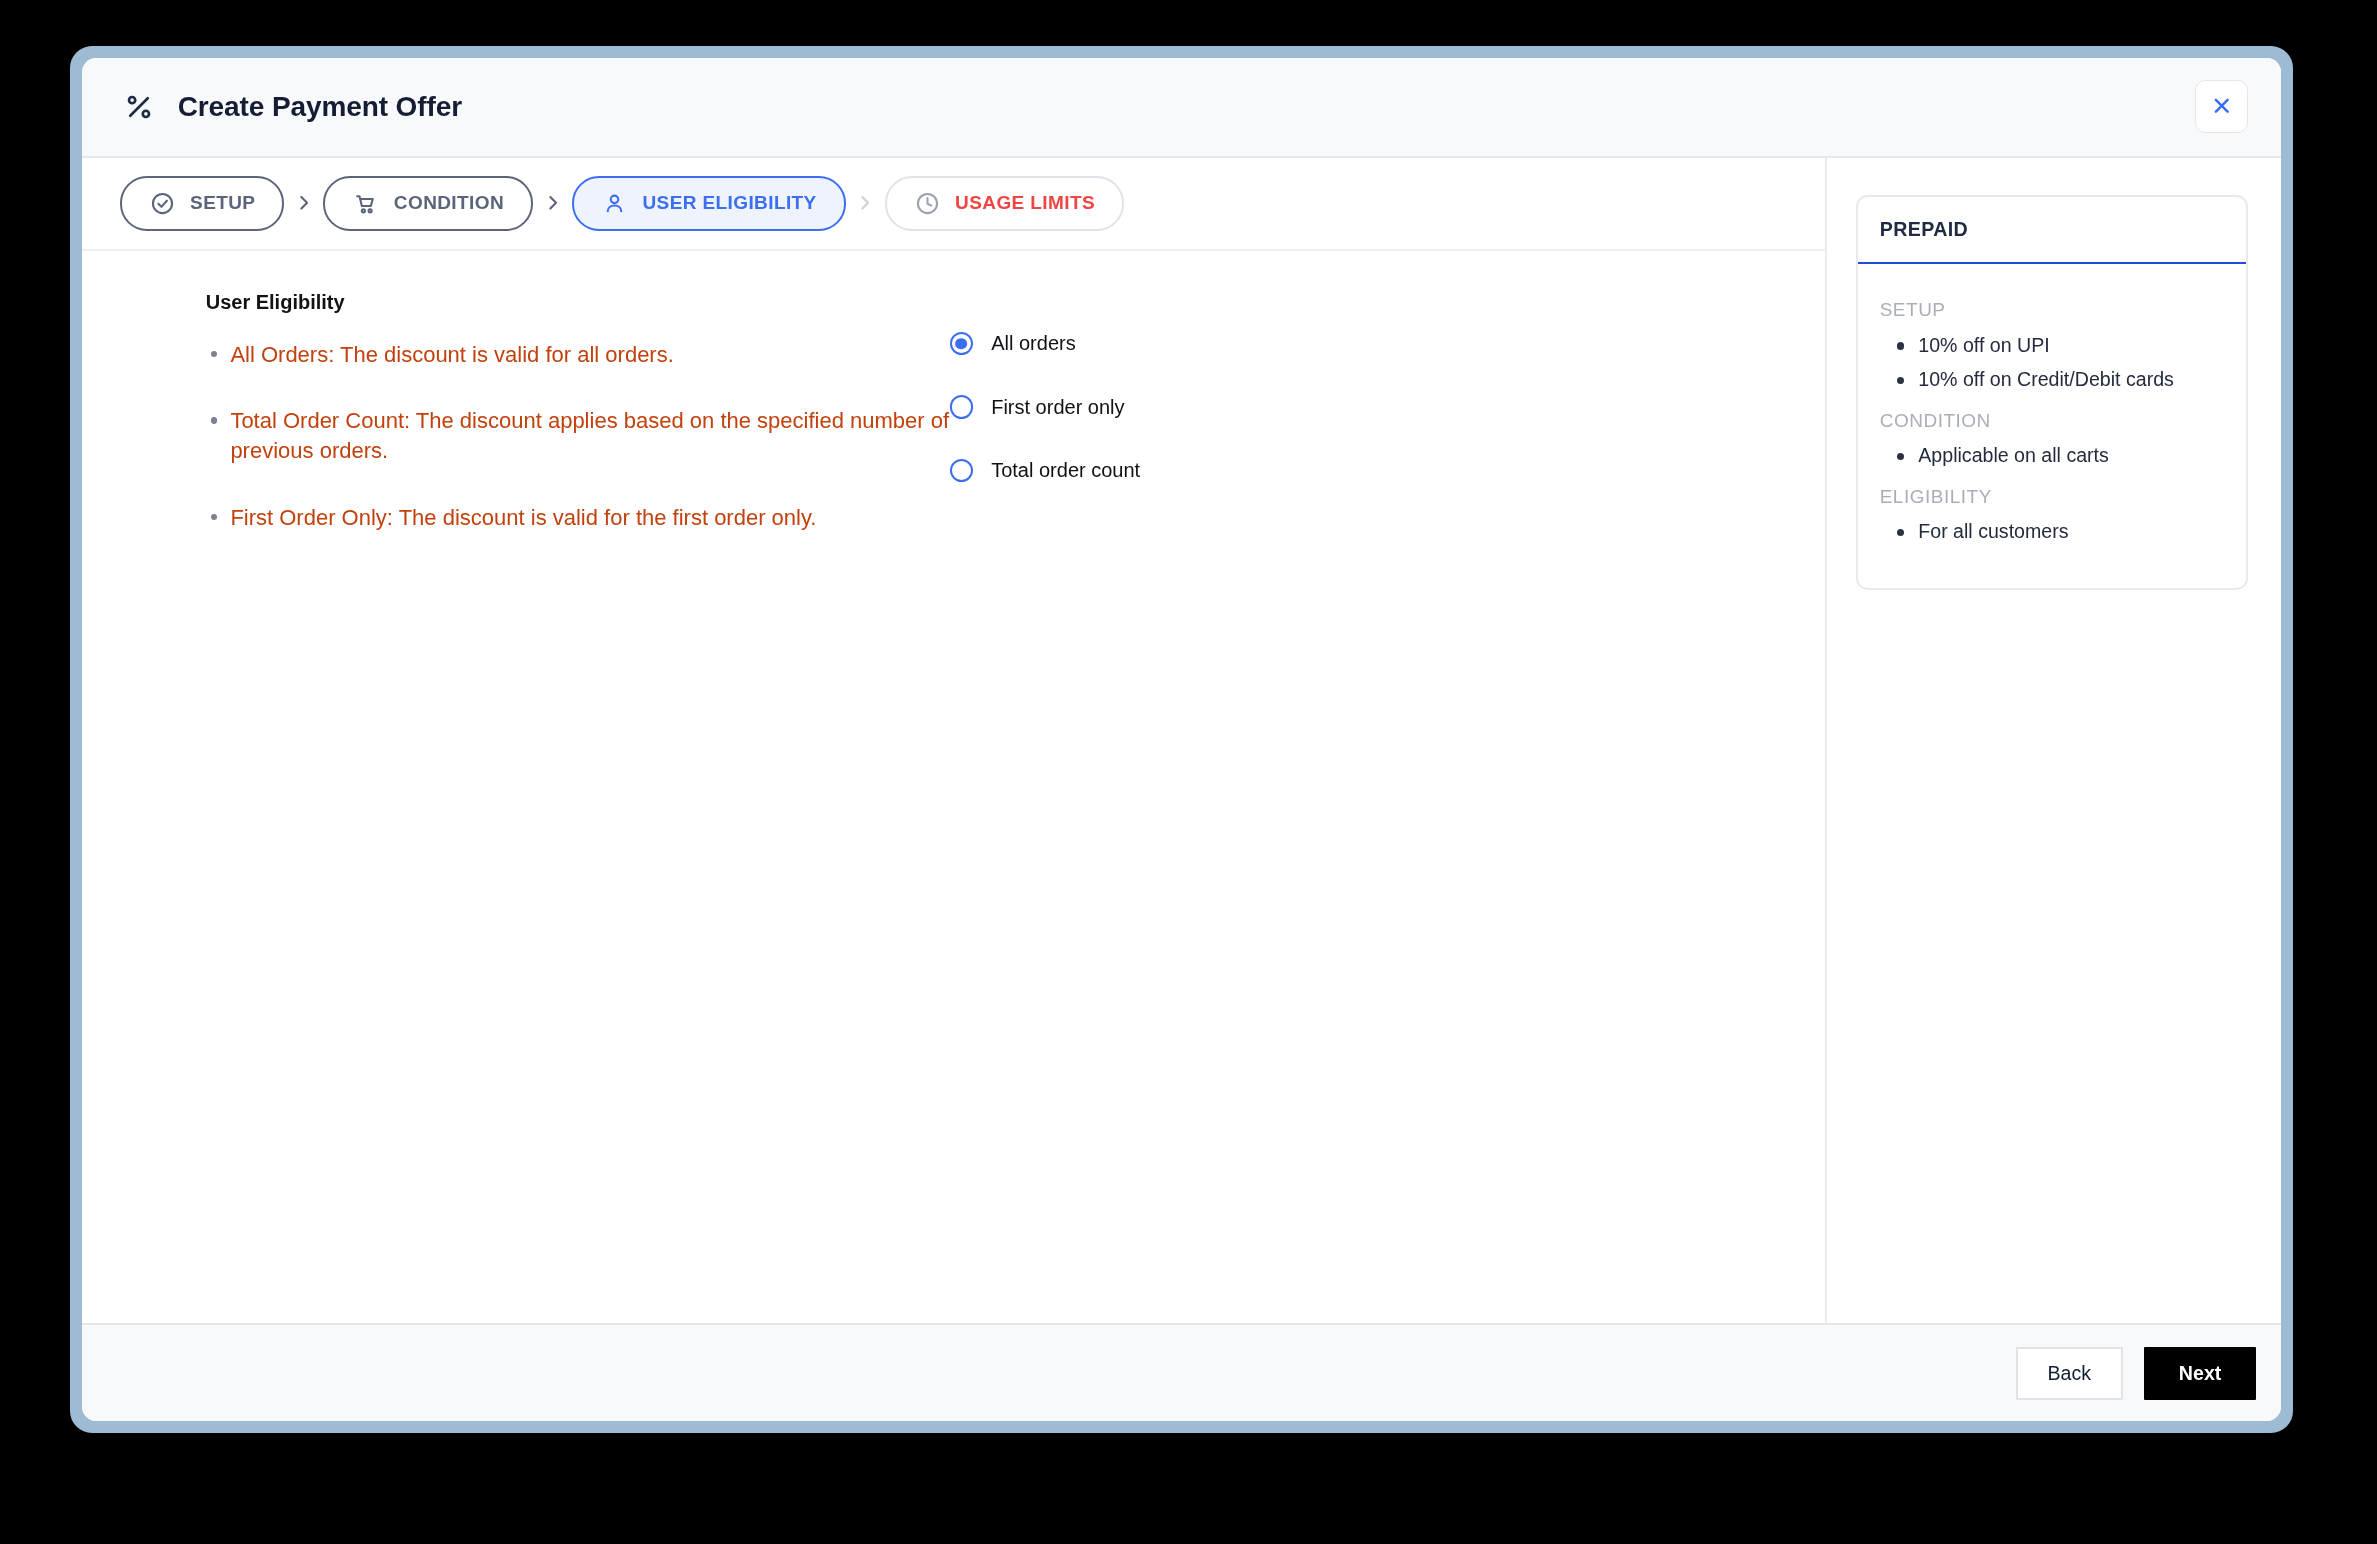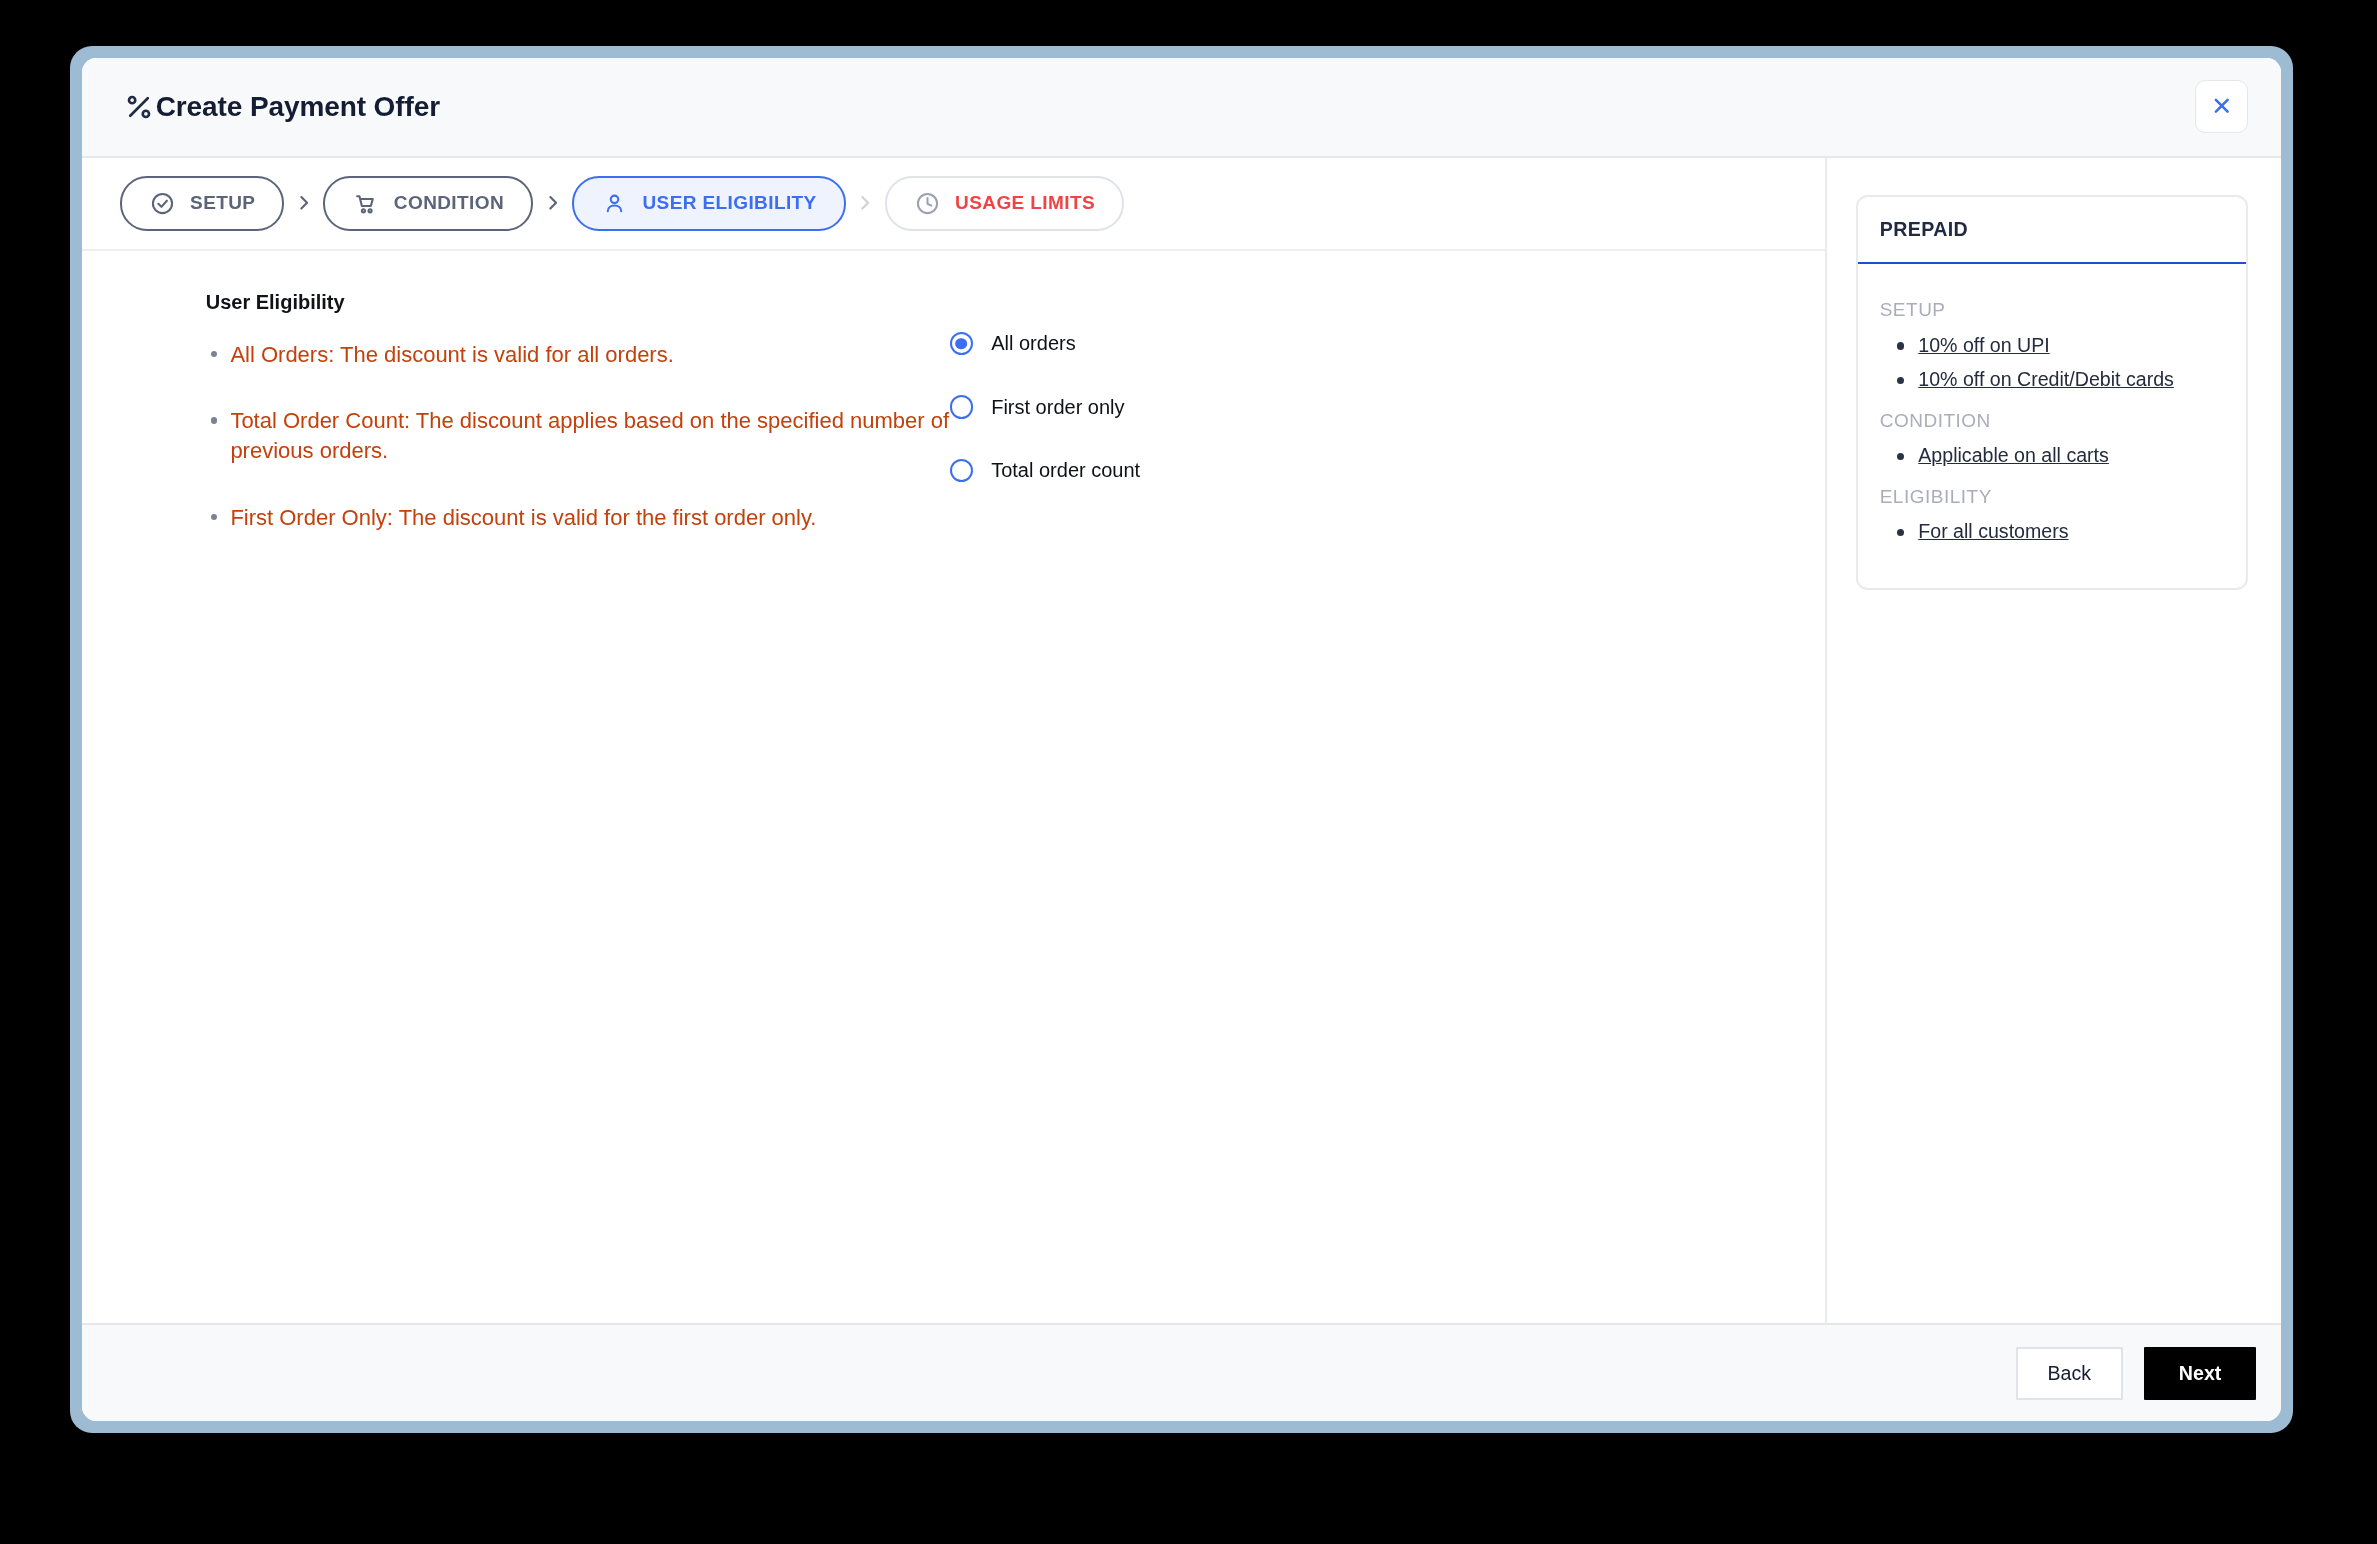--- a/index.html
+++ b/index.html
@@ -44,20 +44,21 @@
     align-items: center;
     padding: 0 33px 0 40px;
   }
   #percent-icon {
     width: 34px; height: 34px;
     flex: 0 0 34px;
     color: #1f2a44;
     display: flex; align-items: center; justify-content: center;
   }
   #modal-title {
+    margin-left: 22px;
     font-size: 28px;
     font-weight: bold;
     color: #141d33;
     letter-spacing: -0.1px;
   }
   #close-button {
     margin-left: auto;
     width: 53px; height: 53px;
     background: #ffffff;
     border: 1.3px solid #e4e6ea;
@@ -242,21 +243,20 @@
     width: 7.2px; height: 7.2px;
     border-radius: 50%;
     background: #2b3246;
     margin: 9.8px 14.4px 0 17px;
     flex: 0 0 7.2px;
   }
   .summary-item-text {
     font-size: 19.6px;
     color: #242b3d;
     line-height: 1.3;
-    text-decoration: underline;
   }
 
   
   #modal-footer {
     height: 98px;
     flex: 0 0 98px;
     background: #f8f9fb;
     border-top: 2px solid #e5e7ea;
     display: flex;
     align-items: center;

